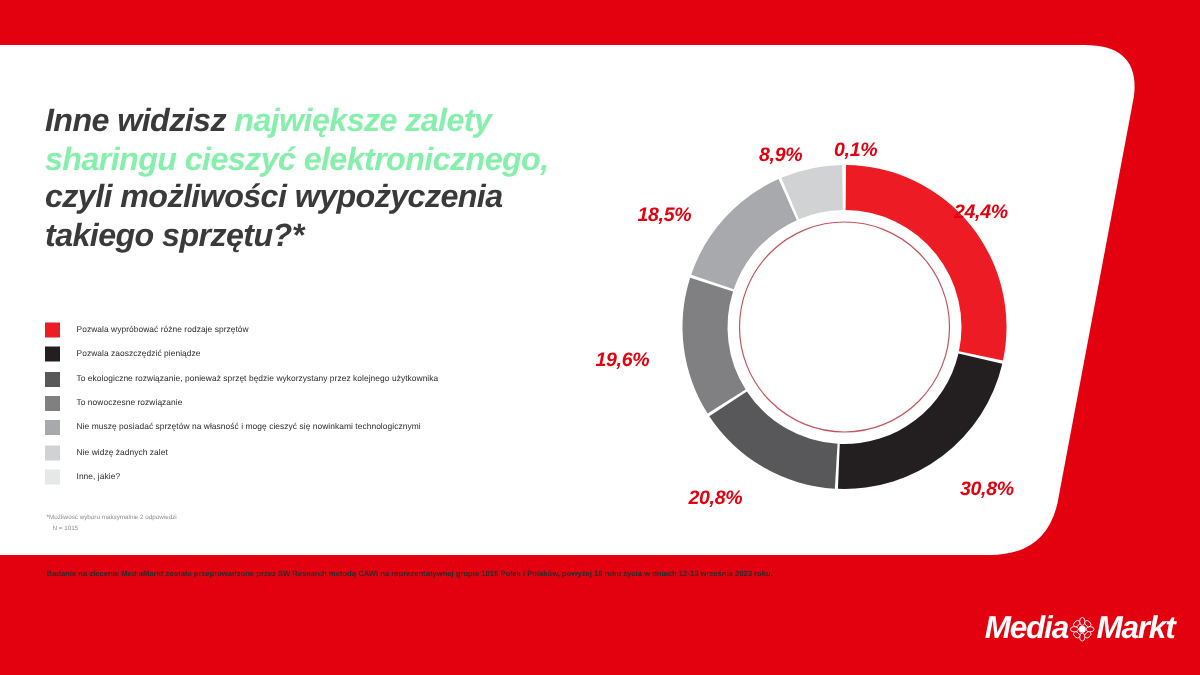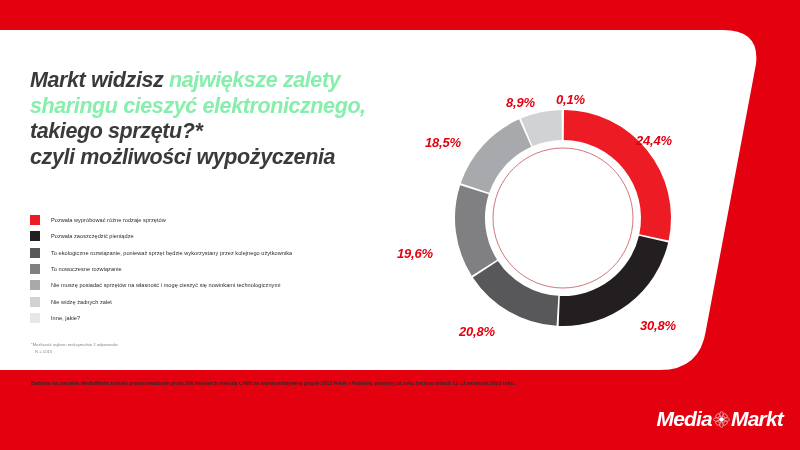--- a/index.html
+++ b/index.html
@@ -132,24 +132,24 @@
   }
 </style>
 </head>
 <body>
 
 <div id="infographic">
 
   <div class="white-panel"></div>
 
   <div class="title-block">
-    <div class="title-line"><span>Markt widzisz </span><span class="hl">największe zalety</span></div>
+    <div class="title-line"><span>Inne widzisz </span><span class="hl">największe zalety</span></div>
     <div class="title-line"><span class="hl">sharingu cieszyć elektronicznego,</span></div>
+    <div class="title-line">czyli możliwości wypożyczenia</div>
     <div class="title-line">takiego sprzętu?*</div>
-    <div class="title-line">czyli możliwości wypożyczenia</div>
   </div>
 
   <div class="legend">
     <div class="legend-row">
       <span class="legend-swatch" style="background:#ED1C24"></span>
       <span class="legend-label">Pozwala wypróbować różne rodzaje sprzętów</span>
     </div>
     <div class="legend-row">
       <span class="legend-swatch" style="background:#231F20"></span>
       <span class="legend-label">Pozwala zaoszczędzić pieniądze</span>
@@ -192,21 +192,21 @@
           <path d="M53.731434016777115,202.74122325831078 A108,108 0 0 1 42.11879110230984,112.14491126553088 L70.69690468500154,121.27132480288341 A78,78 0 0 0 79.08381345656124,186.7019945754467 Z" fill="#808083"></path>
           <path d="M42.76848453553694,110.1759099783031 A108,108 0 0 1 101.02378288457336,46.358769633500316 L113.23939874996965,73.75911140197246 A78,78 0 0 0 71.16612772011001,119.84926831766334 Z" fill="#A7A9AC"></path>
           <path d="M102.92554650651905,45.53271712153334 A108,108 0 0 1 143.47159790004036,37.01081541644626 L143.89615403891804,67.00781113410008 A78,78 0 0 0 114.61289469915265,73.16251792110741 Z" fill="#D0D2D3"></path>
         </g>
       <circle cx="145" cy="145" r="70" fill="none" stroke="#C4545A" stroke-width="0.8"></circle>
     </svg>
 
     <span class="pct-label" style="left:218px; top:60px;">24,4%</span>
     <span class="pct-label" style="left:222px; top:245px;text-align:center;">30,8%</span>
     <span class="pct-label" style="left:41px; top:251px;">20,8%</span>
-    <span class="pct-label" style="left:-21px; top:173px;font-style:italic;">19,6%</span>
+    <span class="pct-label" style="left:-21px; top:159px;font-style:italic;">19,6%</span>
     <span class="pct-label" style="left:7px; top:62px;">18,5%</span>
     <span class="pct-label" style="left:88px; top:22px;">8,9%</span>
     <span class="pct-label" style="left:138px; top:19px;">0,1%</span>
   </div>
 
   <div class="logo">
     <span class="logo-word">Media</span>
     <span class="logo-mark">
       <svg width="17" height="17" viewBox="0 0 32 32">
         <g fill="#E3000F" stroke="#FFFFFF" stroke-width="1.1">

